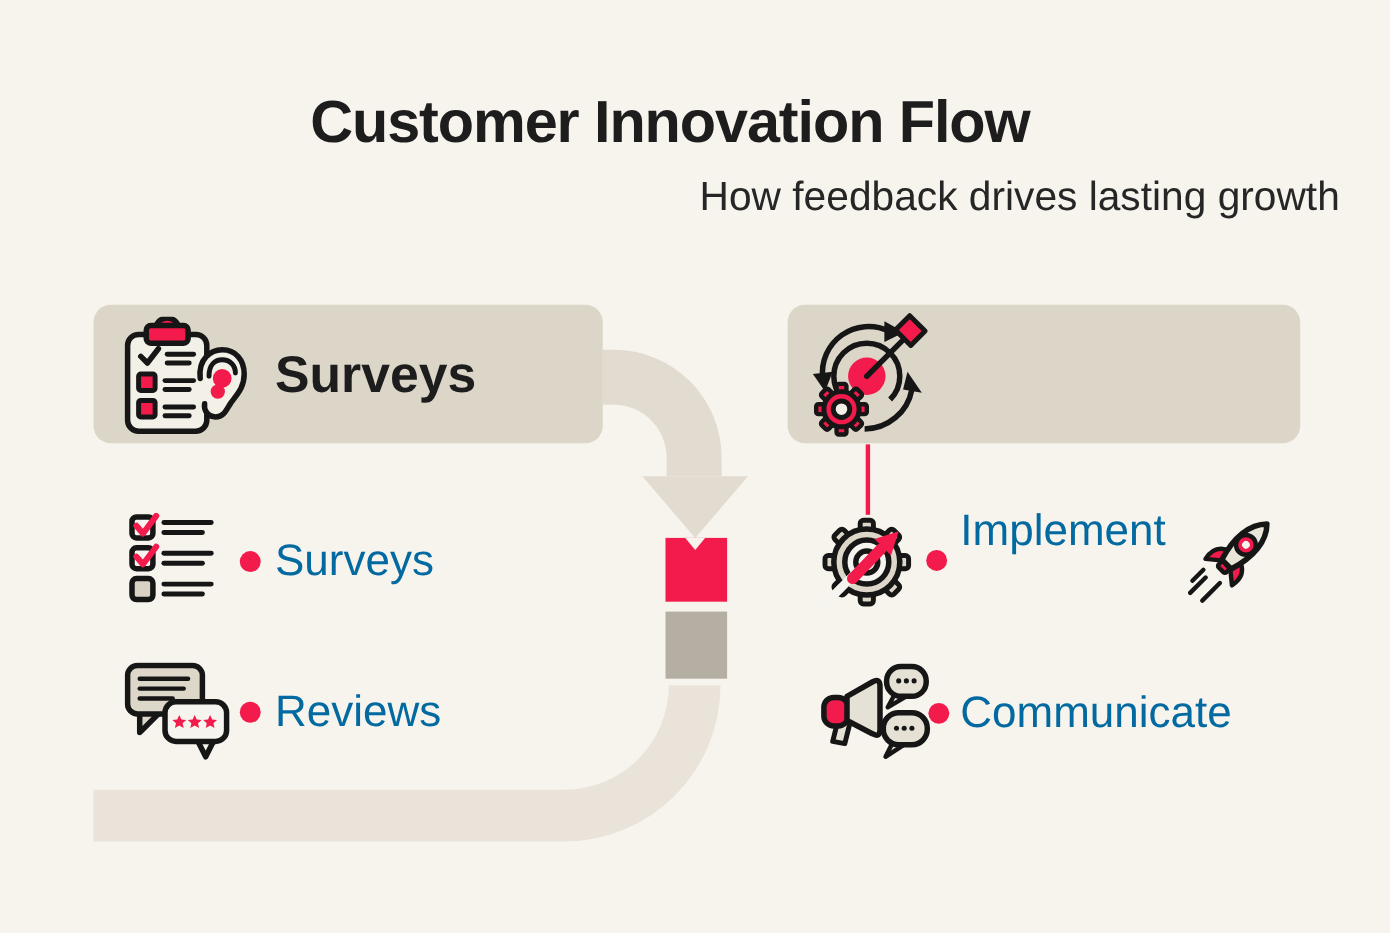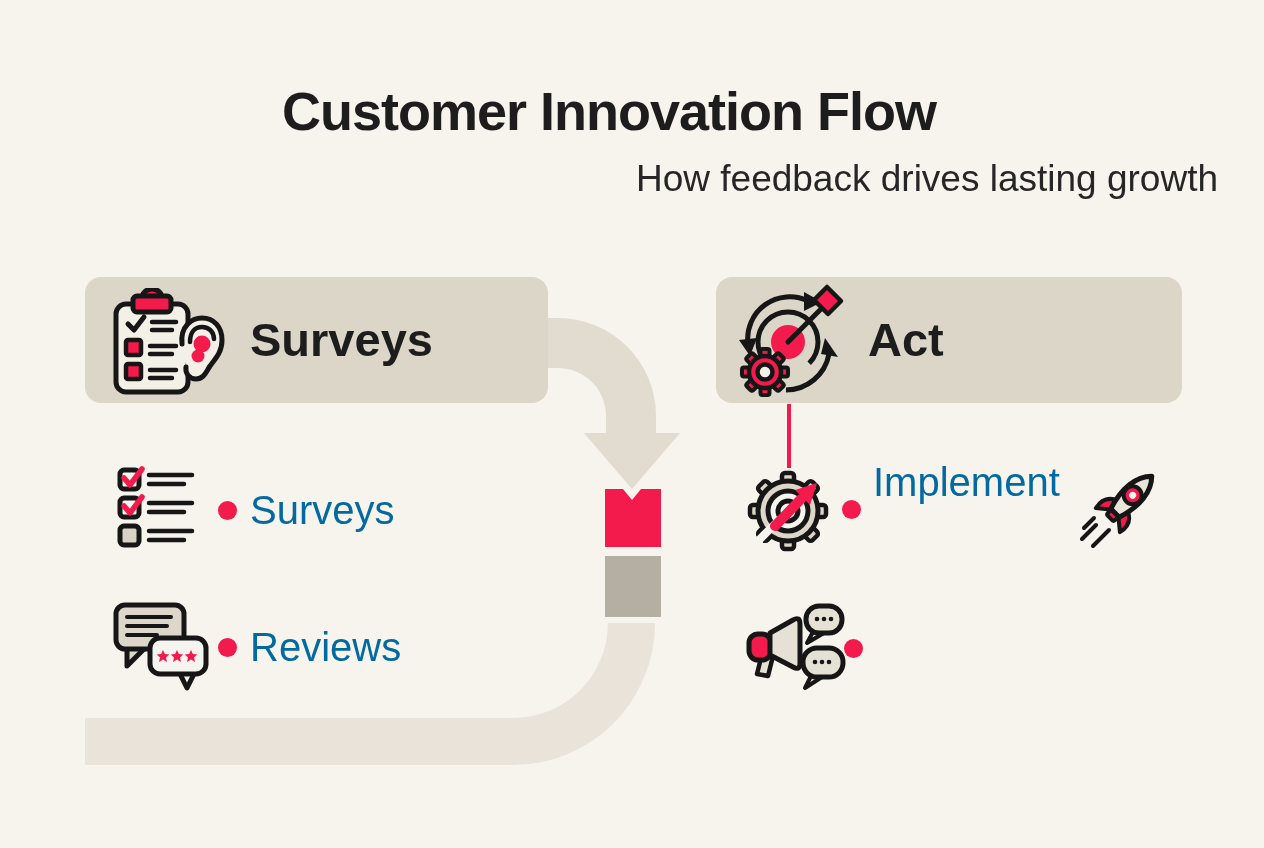--- a/index.html
+++ b/index.html
@@ -118,21 +118,20 @@
         <rect x="-4.5" y="-23" width="9" height="9" rx="2" transform="rotate(135)"></rect>
         <rect x="-4.5" y="-23" width="9" height="9" rx="2" transform="rotate(180)"></rect>
         <rect x="-4.5" y="-23" width="9" height="9" rx="2" transform="rotate(225)"></rect>
         <rect x="-4.5" y="-23" width="9" height="9" rx="2" transform="rotate(270)"></rect>
         <rect x="-4.5" y="-23" width="9" height="9" rx="2" transform="rotate(315)"></rect>
       </g>
       <circle r="16" fill="#f31a4c" stroke="#161616" stroke-width="4.5"></circle>
       <circle r="7.5" fill="#f3f0e8" stroke="#161616" stroke-width="4.5"></circle>
     </g>
   </svg>
-  <div class="abs header-label" style="left:868px;">Act</div>
 
   <svg class="abs" style="left:116px;top:466px;" width="82" height="84" viewBox="0 0 82 84">
     <g stroke="#161616" stroke-width="4.5" stroke-linecap="round">
       <line x1="33" y1="9" x2="76" y2="9"></line> 
         <line x1="33" y1="18" x2="68" y2="18"></line>
       <line x1="33" y1="37" x2="76" y2="37"></line>
         <line x1="33" y1="46" x2="68" y2="46"></line>
       <line x1="33" y1="65" x2="76" y2="65"></line>
         <line x1="33" y1="74" x2="68" y2="74"></line>
     </g>
@@ -212,14 +211,15 @@
     <circle cx="73" cy="19" r="2.3" fill="#161616"></circle>
       <circle cx="80" cy="19" r="2.3" fill="#161616"></circle>
       <circle cx="87" cy="19" r="2.3" fill="#161616"></circle>
     <path d="M 68,74 L 61,88 L 78,77 Z" fill="#e5e1d4" stroke="#161616" stroke-width="4" stroke-linejoin="round"></path>
     <rect x="59" y="48" width="40" height="29" rx="14" fill="#e5e1d4" stroke="#161616" stroke-width="5"></rect>
     <circle cx="71" cy="62" r="2.3" fill="#161616"></circle>
       <circle cx="78" cy="62" r="2.3" fill="#161616"></circle>
       <circle cx="85" cy="62" r="2.3" fill="#161616"></circle>
   </svg>
   <div class="abs bullet" style="left:844px;top:639px;"></div>
+  <div class="abs item-label" style="left:873px;top:622px;">Communicate</div>
 
 </div>
 
 </body></html>

